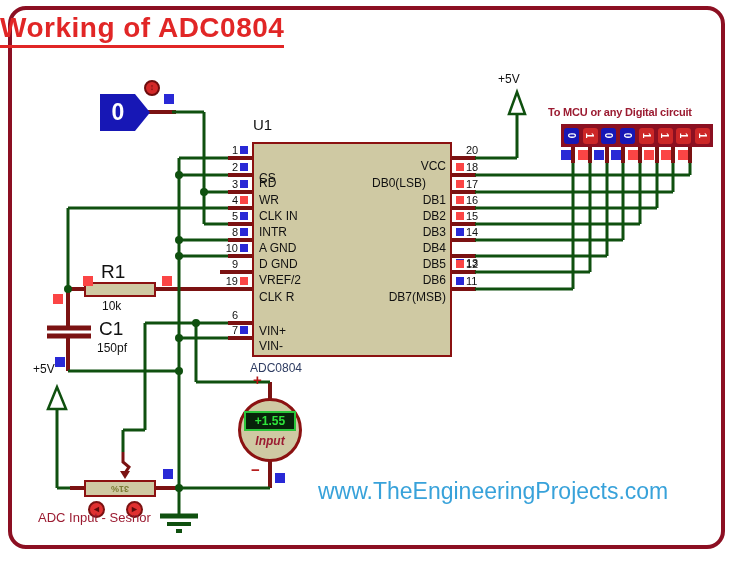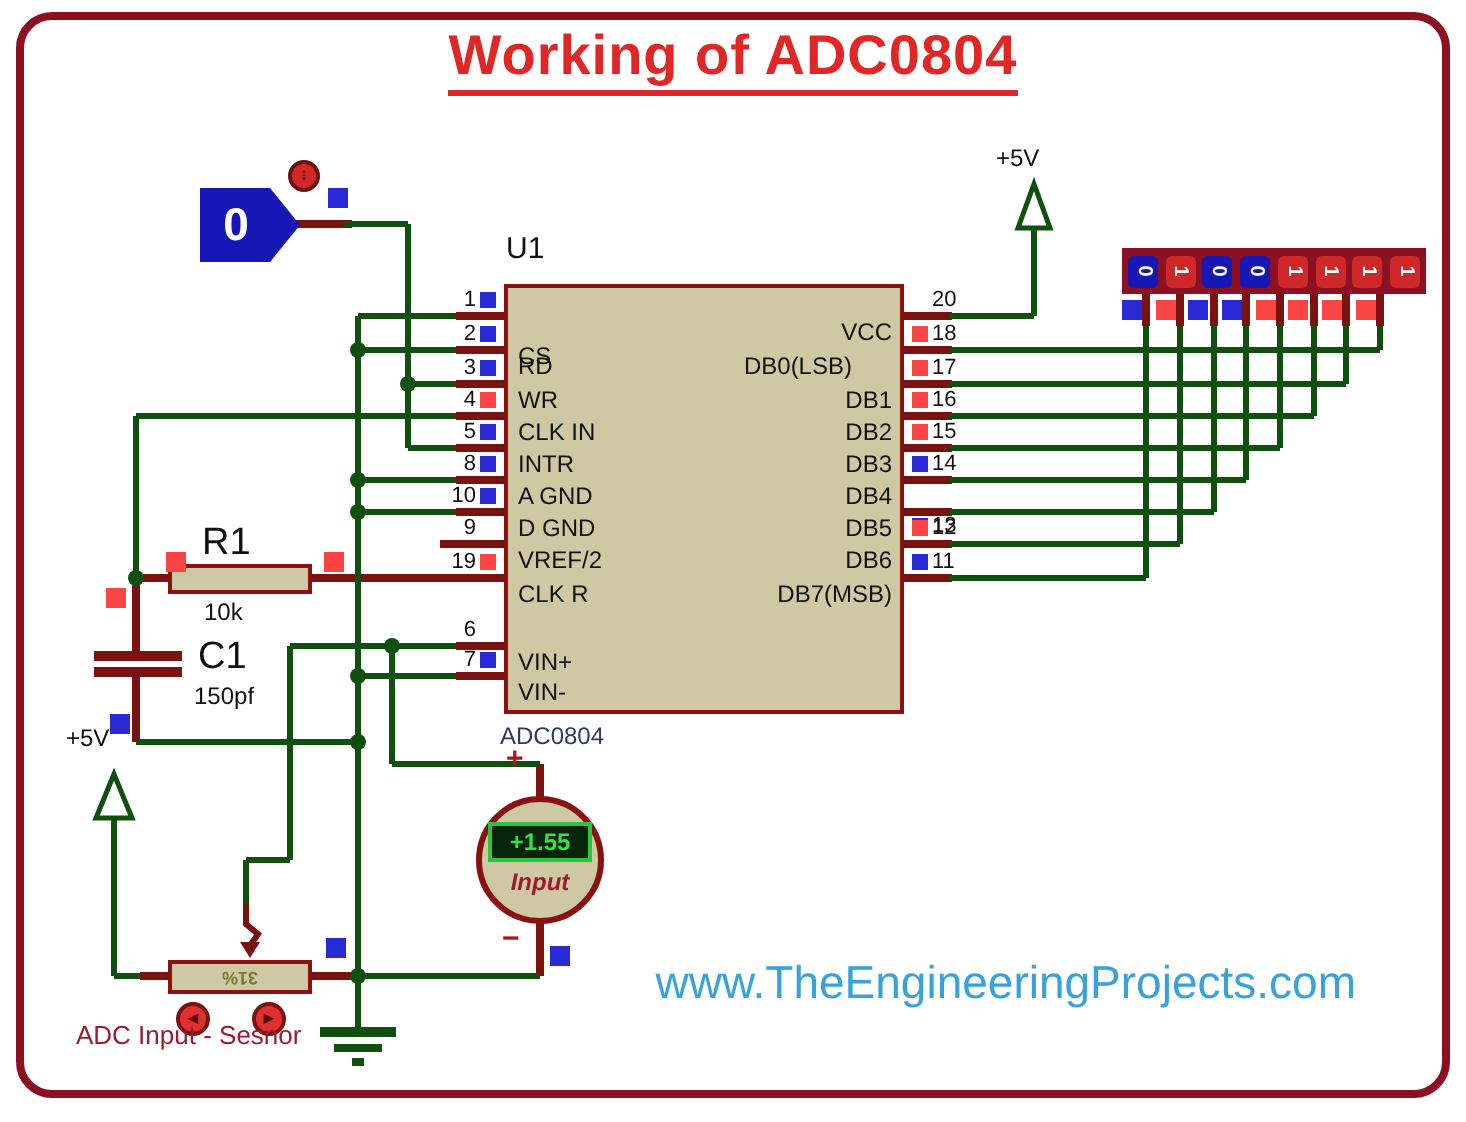--- a/index.html
+++ b/index.html
@@ -7,23 +7,23 @@
     --maroon_text:#9b1b31; --plusminus_red:#b31414; --blue_sq:#2929d6; --red_sq:#fb4545;
     --probe_blue:#1717b5; --probe_red:#cd2727; --probe_bar:#8b1021; --title_red:#e12626;
     --watermark_blue:#38a2da; --frame_border:#8c0f22; --display_bg:#07230a; --display_green:#2fe43b;
     --text_black:#111; --part_navy:#2e3c62;
   }
   *{margin:0;padding:0;box-sizing:border-box}
   html,body{background:#fff}
   body{font-family:"Liberation Sans",sans-serif;color:var(--text_black)}
   .canvas{position:relative;width:733px;height:561px;background:#fff;overflow:hidden}
   .frame{position:absolute;left:8px;top:6px;width:717px;height:543px;border:4.5px solid var(--frame_border);border-radius:18px}
-  .title{position:absolute;left:0;right:0;top:12px;text-align:center}
+  .title{position:absolute;left:0;right:0;top:12px;text-align:left}
   .title span{display:inline-block;color:var(--title_red);font-size:28px;font-weight:bold;border-bottom:3px solid var(--title_red);padding-bottom:1px;letter-spacing:.5px}
-  .watermark{position:absolute;left:318px;top:478px;width:360px;text-align:right;color:var(--watermark_blue);font-size:23px}
+  .watermark{position:absolute;left:318px;top:478px;width:360px;text-align:left;color:var(--watermark_blue);font-size:23px}
   svg.wires{position:absolute;left:0;top:0;z-index:1}
   .abs{position:absolute;z-index:2}
   .chip{left:252px;top:142px;width:200px;height:215px;background:var(--chip_fill);border:2.5px solid var(--chip_border)}
   .refdes{font-size:15px;font-weight:normal;color:var(--text_black)}
   .partname{font-size:12px;color:var(--part_navy)}
   .pinname{font-size:12px;height:14px;line-height:14px;white-space:nowrap}
   .pinname.r{width:116px;text-align:right}
   .pinrow{display:flex;align-items:center;gap:2px;width:44px;height:12px;font-size:11px;line-height:12px}
   .pinrow.l{justify-content:flex-end}
   .sq{width:8px;height:8px;flex:0 0 8px}
@@ -247,20 +247,21 @@
 
   <div class="abs logic0">
       <span>0</span>
     </div>
   <div class="abs toggle">↕</div>
   <div class="abs sq sqa sq-blue" style="left:164px;top:94px"></div>
 
   <div class="abs pluslabel" style="left:498px;top:72px">+5V</div>
   <div class="abs pluslabel" style="left:33px;top:362px">+5V</div>
 
+  <div class="abs probe-header">To MCU or any Digital circuit</div>
   <div class="abs probebar">
     <div class="pcell" data-sq="blue">
         <span>0</span>
       </div>
     <div class="pcell" data-sq="red">
         <span>1</span>
       </div>
     <div class="pcell" data-sq="blue">
         <span>0</span>
       </div>

